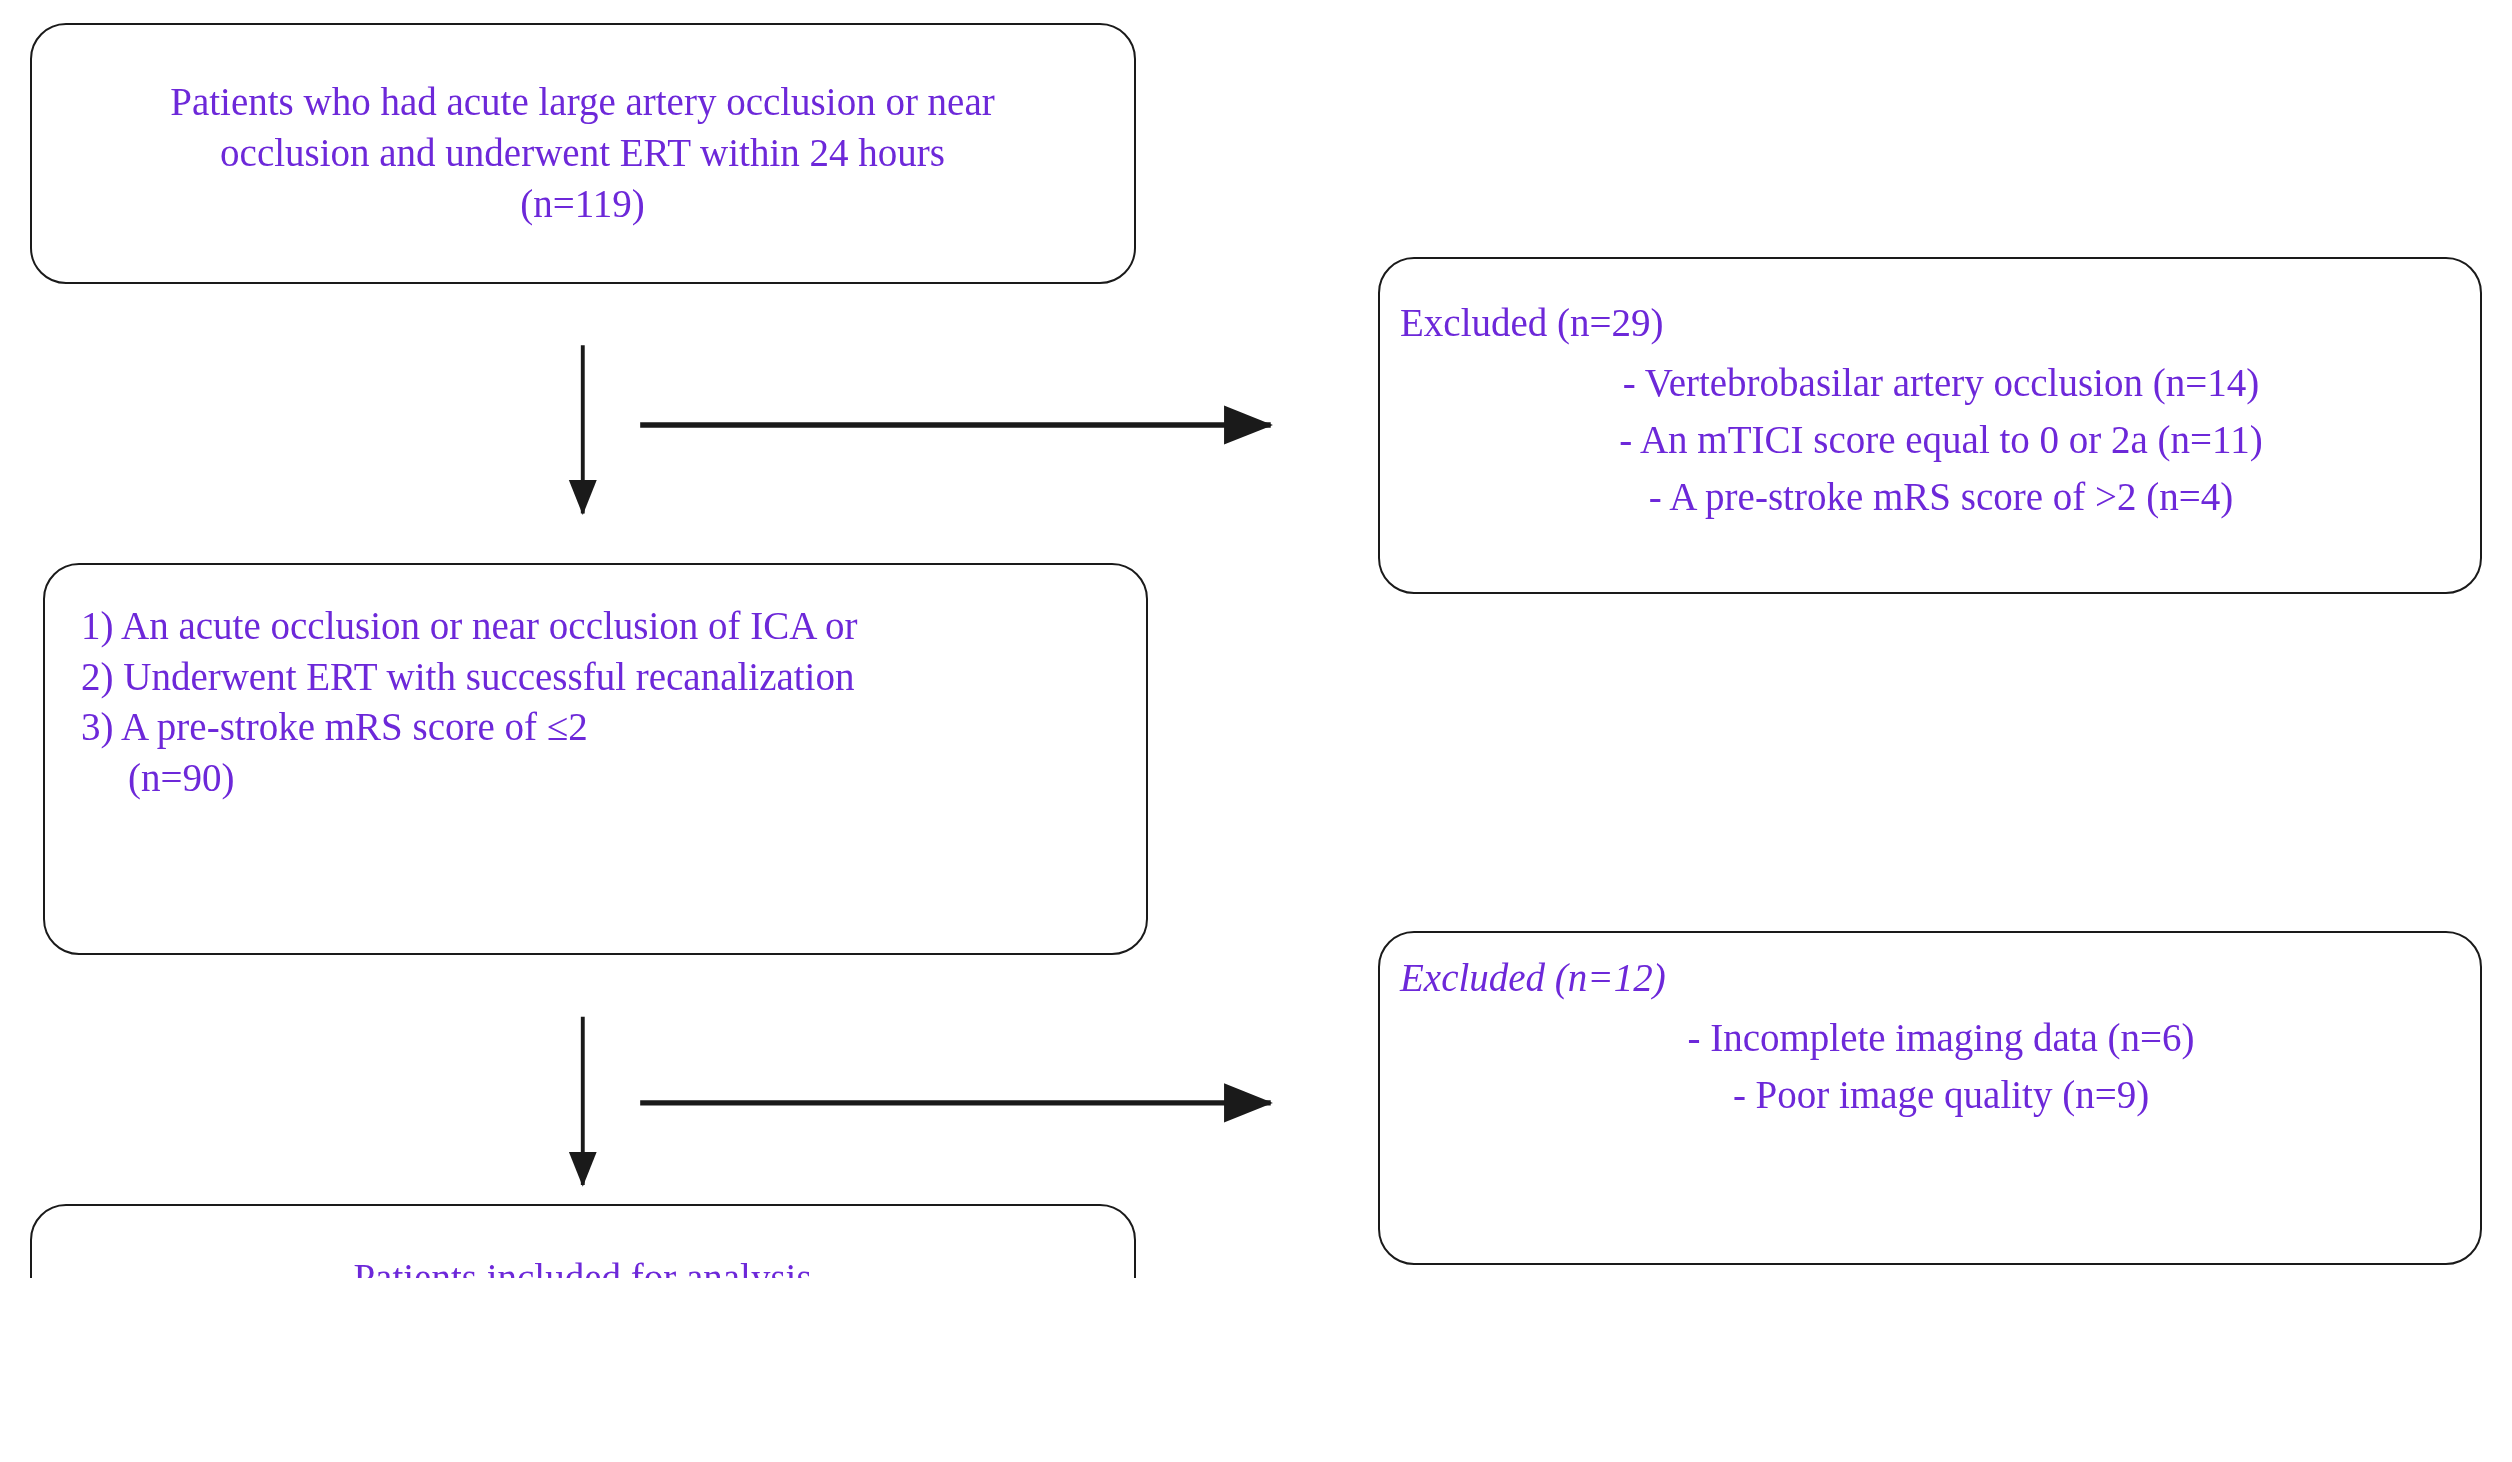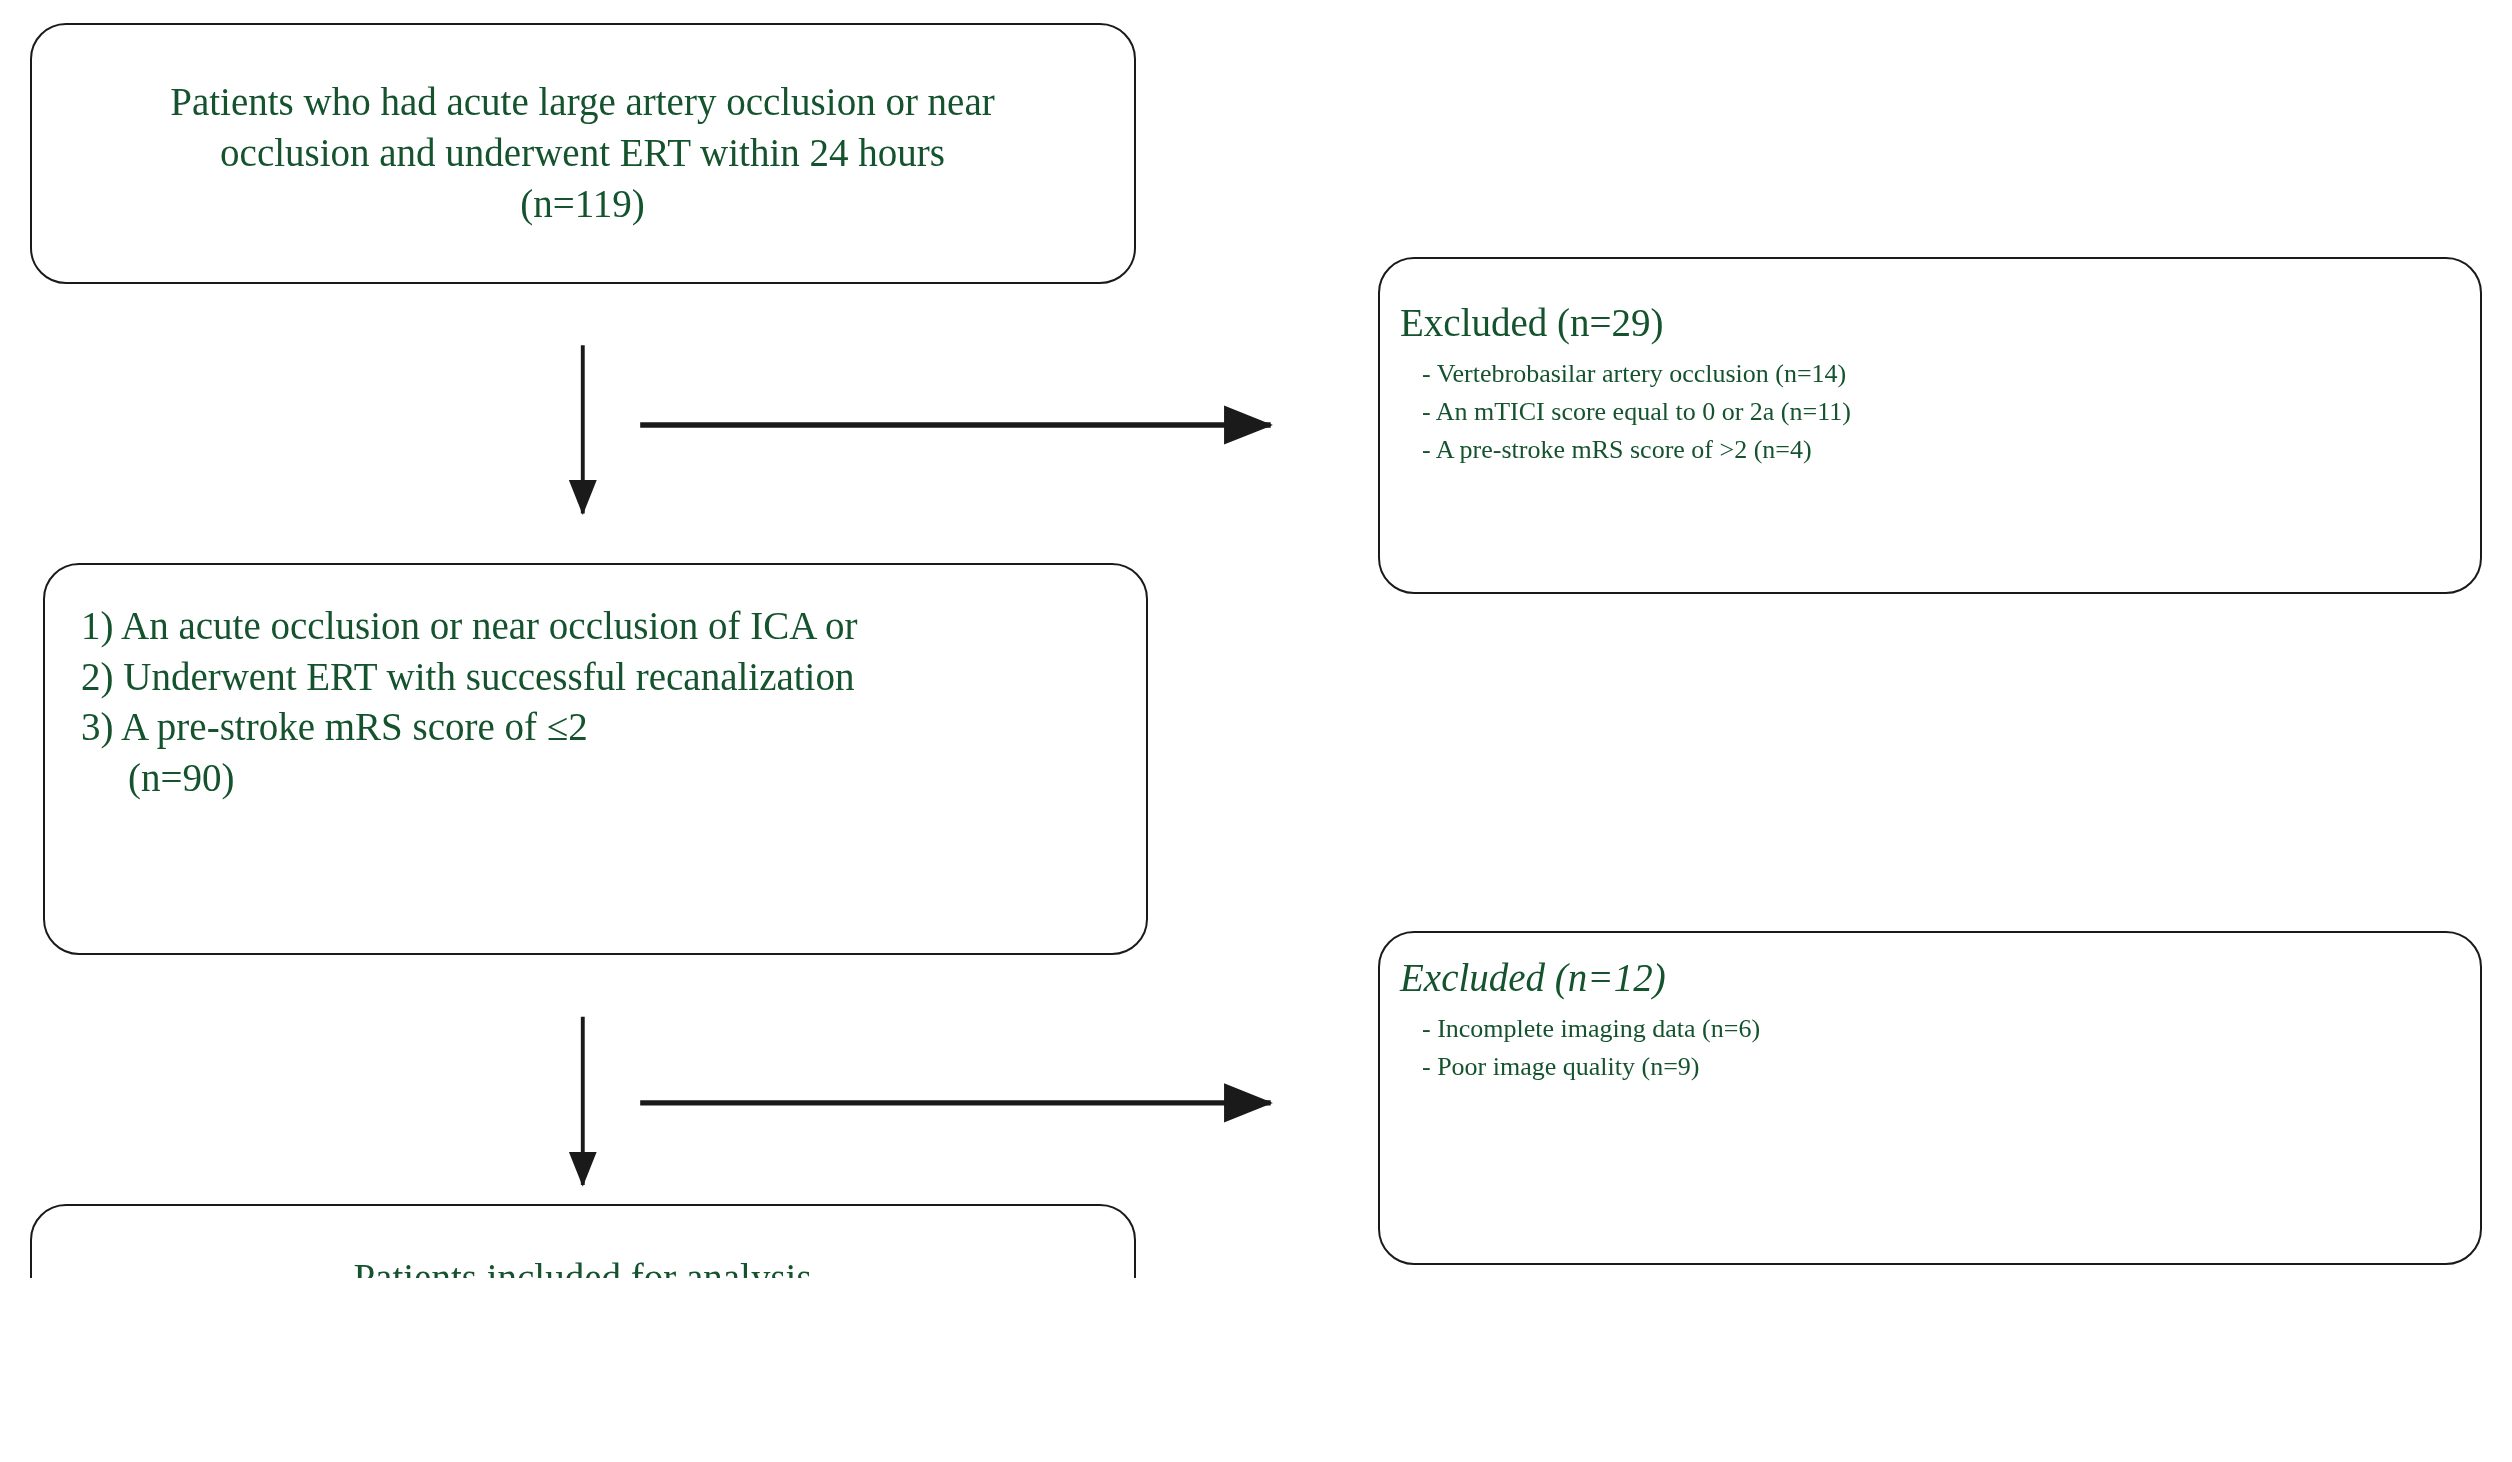--- a/index.html
+++ b/index.html
@@ -7,21 +7,21 @@
     margin: 0;
     padding: 0;
     background: #ffffff;
   }
   #canvas {
     position: relative;
     width: 2512px;
     height: 1278px;
     background: #ffffff;
     font-family: "Liberation Serif", "DejaVu Serif", serif;
-    color: #14532d;
+    color: #6d28d9;
     overflow: hidden;
   }
 
   
   .flow-box {
     position: absolute;
     box-sizing: border-box;
     border: 2.3px solid #1a1a1a;
     border-radius: 36px;
     background: #ffffff;
@@ -79,23 +79,23 @@
   .excl-title {
     font-size: 39px;
     line-height: 1.30;
     text-align: left;
     white-space: pre;
   }
   #box-excluded-1 .excl-title { margin-top: 39px; }
   #box-excluded-2 .excl-title { margin-top: 20px; font-style: italic; }
   .excl-list { margin-top: 6.2px; padding-left: 22px; }
   .excl-list .line {
-    font-size: 26px;
+    font-size: 39px;
     line-height: 1.46;
-    text-align: left;
+    text-align: center;
     white-space: pre;
   }
 
   
   .connector { position: absolute; overflow: visible; }
   .conn-line { stroke: #1a1a1a; fill: none; }
 </style>
 </head>
 <body>
 

